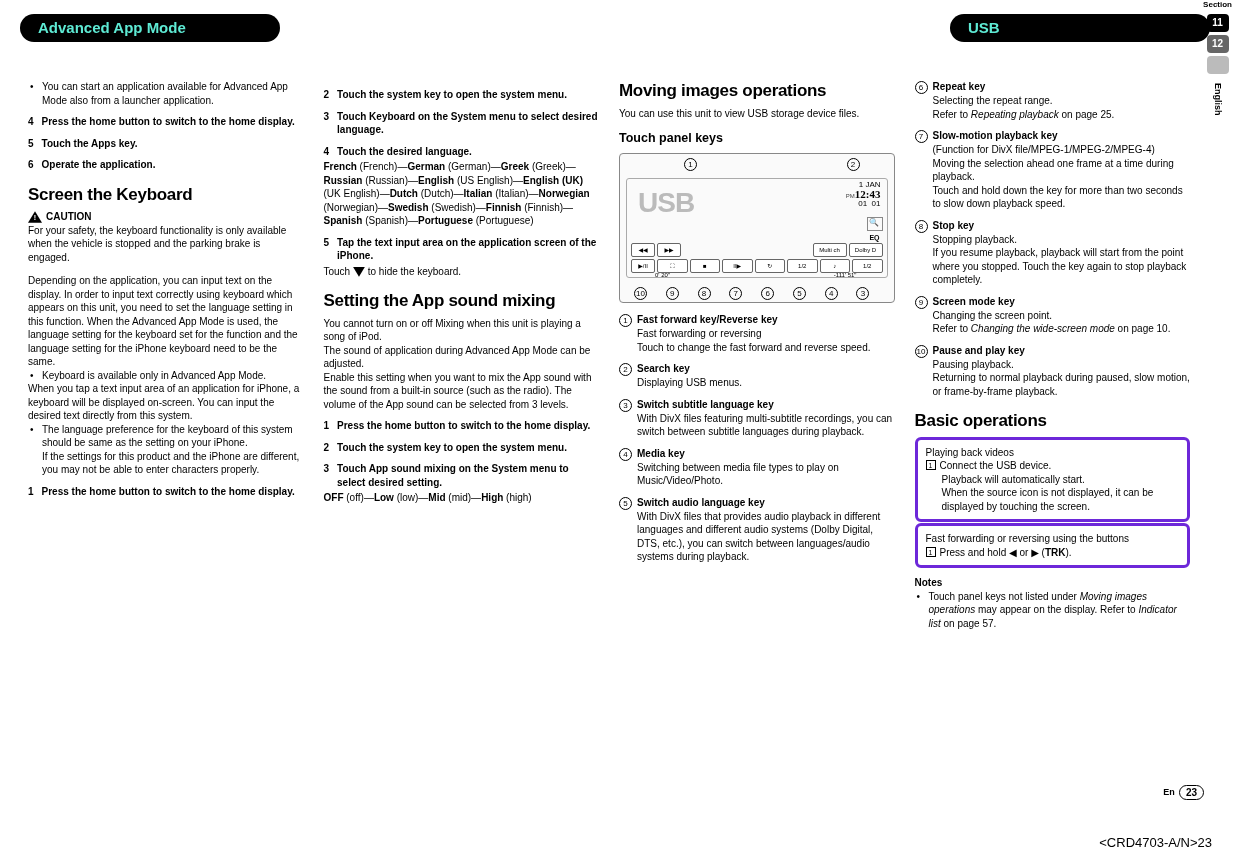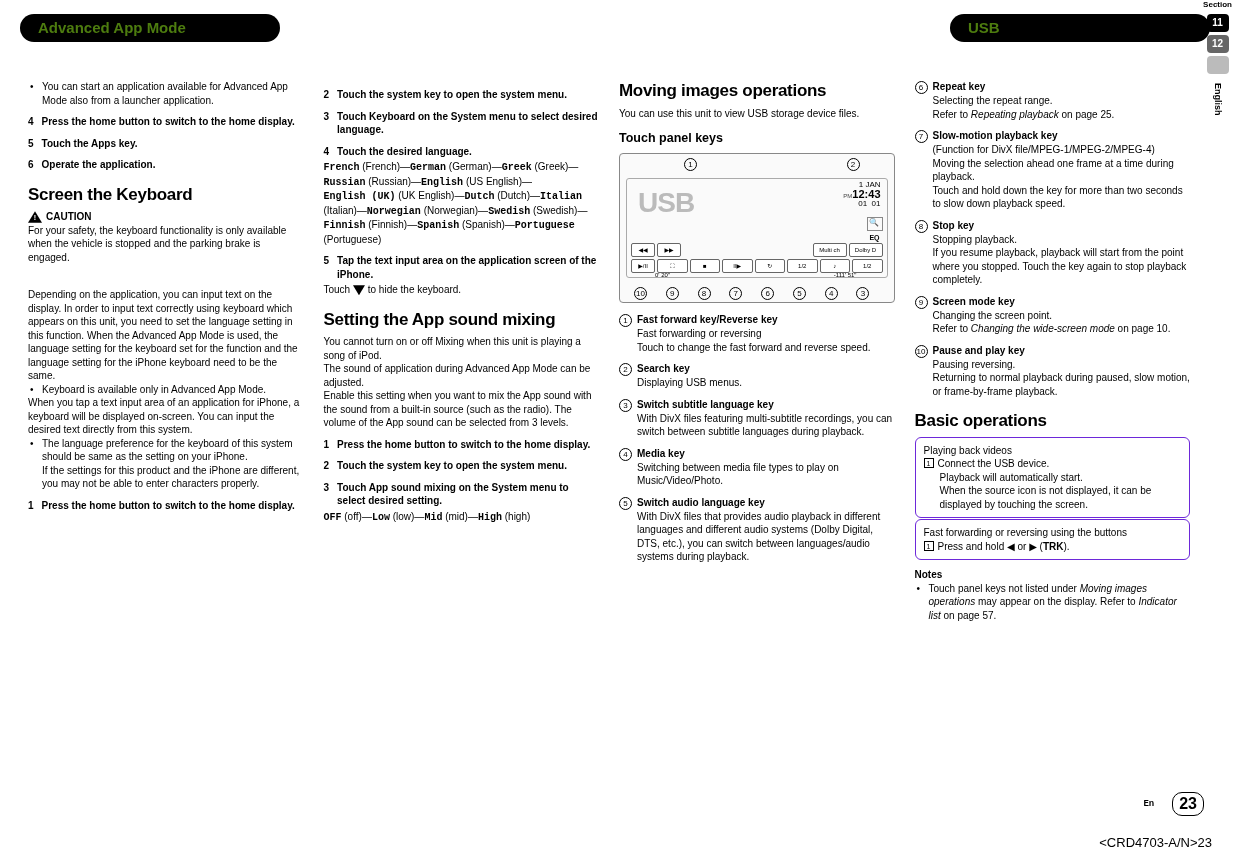--- a/index.html
+++ b/index.html
@@ -9,21 +9,21 @@
     line-height: 1.35;
     color: #000;
     background: #fff;
     width: 1240px;
     height: 860px;
     position: relative;
     padding: 18px 30px 10px 30px;
   }
   .top-tabs { display: flex; gap: 14px; position: absolute; left: 20px; right: 30px; top: 14px; }
   .tab { flex: 0 0 auto; }
-  .tab .tab-bar { background: #000; color: #4d7c0f; border-radius: 14px; padding: 4px 18px; font-weight: 900; font-size: 15px; display: inline-block; min-width: 260px; }
+  .tab .tab-bar { background: #000; color: #5eead4; border-radius: 14px; padding: 4px 18px; font-weight: 900; font-size: 15px; display: inline-block; min-width: 260px; }
   .tab.right .tab-bar { min-width: 260px; }
   .section-badges { position: absolute; right: 8px; top: 0; display: flex; flex-direction: column; align-items: center; gap: 3px; }
   .section-label { font-size: 8px; font-weight: 700; }
   .badge { width: 22px; height: 18px; border-radius: 4px; display: flex; align-items: center; justify-content: center; font-weight: 800; font-size: 10px; color: #fff; background: #000; }
   .badge.dim { background: #666; }
   .badge.gray { background: #bbb; }
   .lang-vert { writing-mode: vertical-rl; font-size: 9px; font-weight: 700; margin-top: 6px; }
   .columns { display: flex; gap: 20px; position: absolute; top: 80px; left: 28px; right: 50px; }
   .col { flex: 1 1 0; min-width: 0; }
   .col p, .col li { font-size: 10px; }
@@ -31,43 +31,43 @@
   .note-bullet::before { content: "•"; position: absolute; left: -12px; }
   .num-item { display: flex; gap: 8px; margin: 8px 0 2px 0; }
   .num-item .n { font-weight: 800; }
   .num-item .txt { font-weight: 800; }
   .h2 { font-size: 17px; font-weight: 900; margin: 12px 0 4px 0; letter-spacing: -0.3px; }
   .h3 { font-size: 12.5px; font-weight: 900; margin: 10px 0 4px 0; }
   .caution-row { display: flex; align-items: center; gap: 4px; font-weight: 800; margin-top: 2px; }
   .warn-icon { width: 14px; height: 12px; }
   .warn-icon svg { width: 100%; height: 100%; }
   .hide-icon { display: inline-block; width: 12px; height: 10px; background: #000; clip-path: polygon(0 0, 100% 0, 50% 100%); vertical-align: middle; }
-  .box { border: 1px solid #6d28d9; border-radius: 6px; padding: 6px 8px; margin: 2px 0; }
+  .box { border: 3px solid #6d28d9; border-radius: 6px; padding: 6px 8px; margin: 2px 0; }
   .box + .box { margin-top: -1px; }
   .box .box-num { display: inline-block; border: 1px solid #000; width: 10px; height: 10px; font-size: 7px; text-align: center; line-height: 9px; margin-right: 4px; vertical-align: 1px; }
   .key-item { margin: 8px 0 2px 0; }
   .key-item .circ { display: inline-block; width: 13px; height: 13px; border: 1px solid #000; border-radius: 50%; text-align: center; line-height: 12px; font-size: 8px; margin-right: 5px; vertical-align: 0px; }
   .key-item .ktitle { font-weight: 700; }
   .key-item .kdesc { margin-left: 18px; }
   .italic { font-style: italic; }
   .touchpanel-fig { border: 1px solid #888; border-radius: 4px; margin: 6px 0 10px 0; padding: 4px; position: relative; height: 150px; background: #fafafa; }
   .tp-callout-row { display: flex; justify-content: space-between; padding: 0 30px 0 60px; font-size: 9px; }
   .tp-bottom-row { display: flex; justify-content: space-between; padding: 0 20px 0 10px; font-size: 9px; gap: 6px; }
   .tp-circ { width: 13px; height: 13px; border: 1px solid #000; border-radius: 50%; text-align: center; line-height: 12px; font-size: 8px; display: inline-block; }
   .tp-usb { font-size: 28px; font-weight: 900; color: #bbb; letter-spacing: -1px; margin-left: 8px; margin-top: 2px; }
   .tp-inner { border: 1px solid #aaa; border-radius: 3px; position: absolute; left: 6px; right: 6px; top: 24px; bottom: 24px; padding: 3px; }
   .tp-clock { position: absolute; right: 6px; top: 2px; font-size: 8px; text-align: right; line-height: 1; }
-  .tp-clock .big { font-size: 11px; font-weight: 800; }
+  .tp-clock .big { font-size: 11px; font-weight: 800; font-family: Liberation Serif, serif; }
   .tp-btnrow { position: absolute; bottom: 4px; left: 4px; right: 4px; display: flex; gap: 2px; align-items: center; }
   .tp-btn { border: 1px solid #666; border-radius: 2px; height: 14px; flex: 1; font-size: 6px; display: flex; align-items: center; justify-content: center; background: #fff; }
   .tp-mid { font-size: 6px; color: #444; }
-  .footer-page { position: absolute; right: 36px; bottom: 44px; font-size: 9px; display: flex; align-items: center; gap: 18px; }
-  .footer-page .oval { border: 1.5px solid #000; border-radius: 10px; padding: 0 6px; font-weight: 800; font-size: 16px; }
+  .footer-page { position: absolute; right: 36px; bottom: 60px; font-size: 9px; display: flex; align-items: center; gap: 4px; }
+  .footer-page .oval { border: 1.5px solid #000; border-radius: 10px; padding: 0 6px; font-weight: 800; font-size: 10px; }
   .doc-code { position: absolute; right: 28px; bottom: 8px; font-size: 13px; }
-  .bold { font-weight: 800; font-family: Liberation Mono, monospace; }
+  .bold { font-weight: 800; }
   .lang-list span { white-space: nowrap; }
   .notes-head { font-weight: 800; font-size: 10px; margin-top: 8px; }
   .trk { font-weight: 800; }
 </style>
 </head>
 <body>
 
 <div class="section-badges">
   <div class="section-label">Section</div>
   <div class="badge">11</div>
@@ -107,21 +107,21 @@
     <div class="caution-row">
       <span class="warn-icon">
         <svg viewBox="0 0 24 20">
             <polygon points="12,0 24,20 0,20" fill="#000"></polygon>
             <text x="12" y="16" text-anchor="middle" fill="#fff" font-size="12" font-weight="bold">!</text>
           </svg>
       </span>
       <span>CAUTION</span>
     </div>
     <p>For your safety, the keyboard functionality is only available when the vehicle is stopped and the parking brake is engaged.</p>
-    <p style="margin-top:24px">Depending on the application, you can input text on the display. In order to input text correctly using keyboard which appears on this unit, you need to set the language setting in this function. When the Advanced App Mode is used, the language setting for the keyboard set for the function and the language setting for the iPhone keyboard need to be the same.</p>
+    <p style="margin-top:10px">Depending on the application, you can input text on the display. In order to input text correctly using keyboard which appears on this unit, you need to set the language setting in this function. When the Advanced App Mode is used, the language setting for the keyboard set for the function and the language setting for the iPhone keyboard need to be the same.</p>
     <p class="note-bullet">Keyboard is available only in Advanced App Mode.</p>
     <p>When you tap a text input area of an application for iPhone, a keyboard will be displayed on-screen. You can input the desired text directly from this system.</p>
     <p class="note-bullet">The language preference for the keyboard of this system should be same as the setting on your iPhone.</p>
     <p style="margin-left:14px">If the settings for this product and the iPhone are different, you may not be able to enter characters properly.</p>
     <div class="num-item">
         <span class="n">1</span>
         <span class="txt">Press the home button to switch to the home display.</span>
       </div>
   </div>
 
@@ -248,21 +248,21 @@
     </div>
     <div class="key-item"><span class="circ">8</span><span class="ktitle">Stop key</span>
       <div class="kdesc">Stopping playback.</div>
       <div class="kdesc">If you resume playback, playback will start from the point where you stopped. Touch the key again to stop playback completely.</div>
     </div>
     <div class="key-item"><span class="circ">9</span><span class="ktitle">Screen mode key</span>
       <div class="kdesc">Changing the screen point.</div>
       <div class="kdesc"><span>Refer to </span><span class="italic">Changing the wide-screen mode</span><span> on page 10.</span></div>
     </div>
     <div class="key-item"><span class="circ">10</span><span class="ktitle">Pause and play key</span>
-      <div class="kdesc">Pausing reversing.</div>
+      <div class="kdesc">Pausing playback.</div>
       <div class="kdesc">Returning to normal playback during paused, slow motion, or frame-by-frame playback.</div>
     </div>
 
     <div class="h2">Basic operations</div>
 
     <div class="box">
       <div>Playing back videos</div>
       <div><span class="box-num">1</span><span>Connect the USB device.</span></div>
       <div style="margin-left:16px">Playback will automatically start.</div>
       <div style="margin-left:16px">When the source icon is not displayed, it can be displayed by touching the screen.</div>

